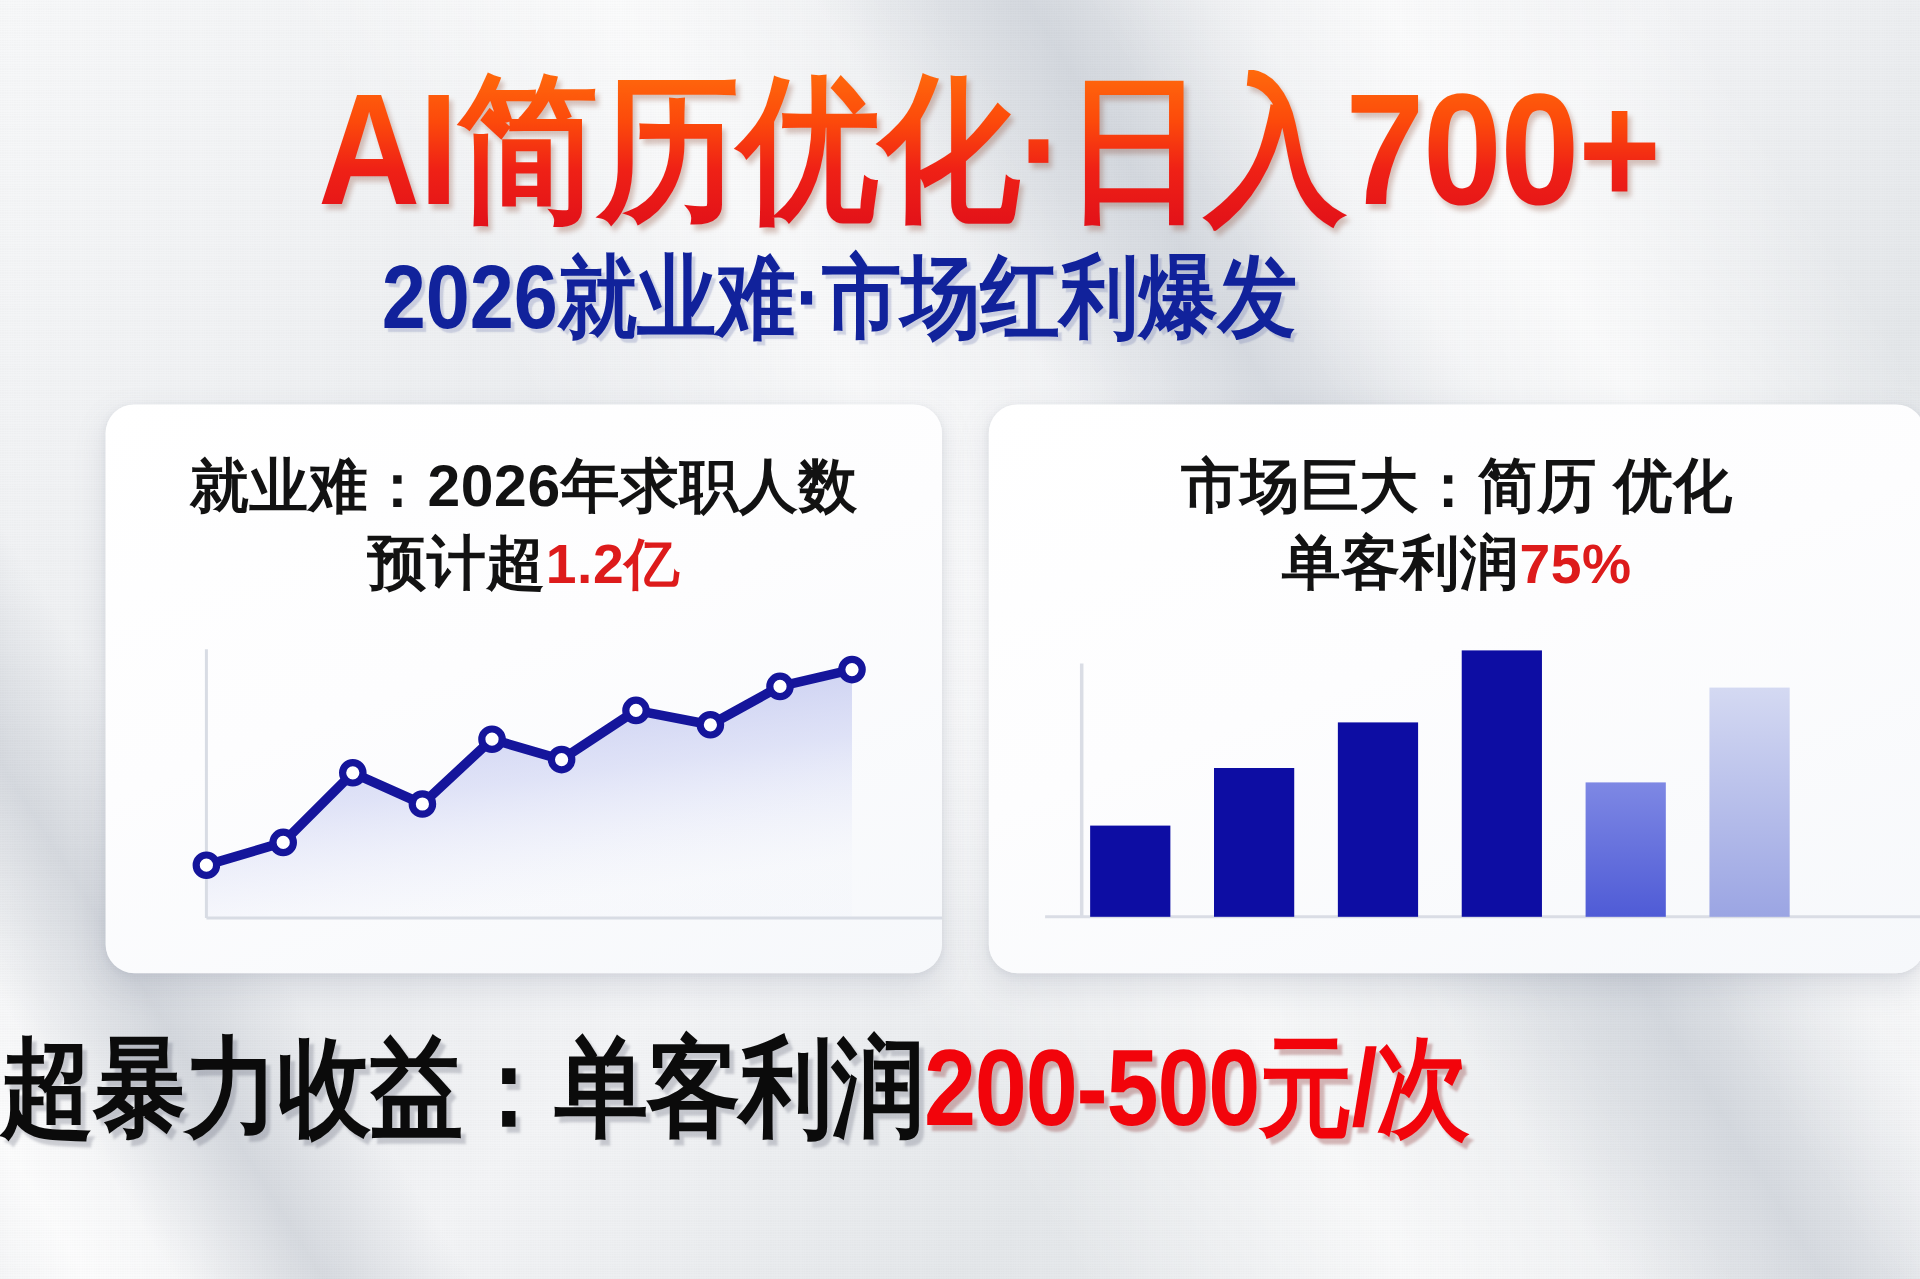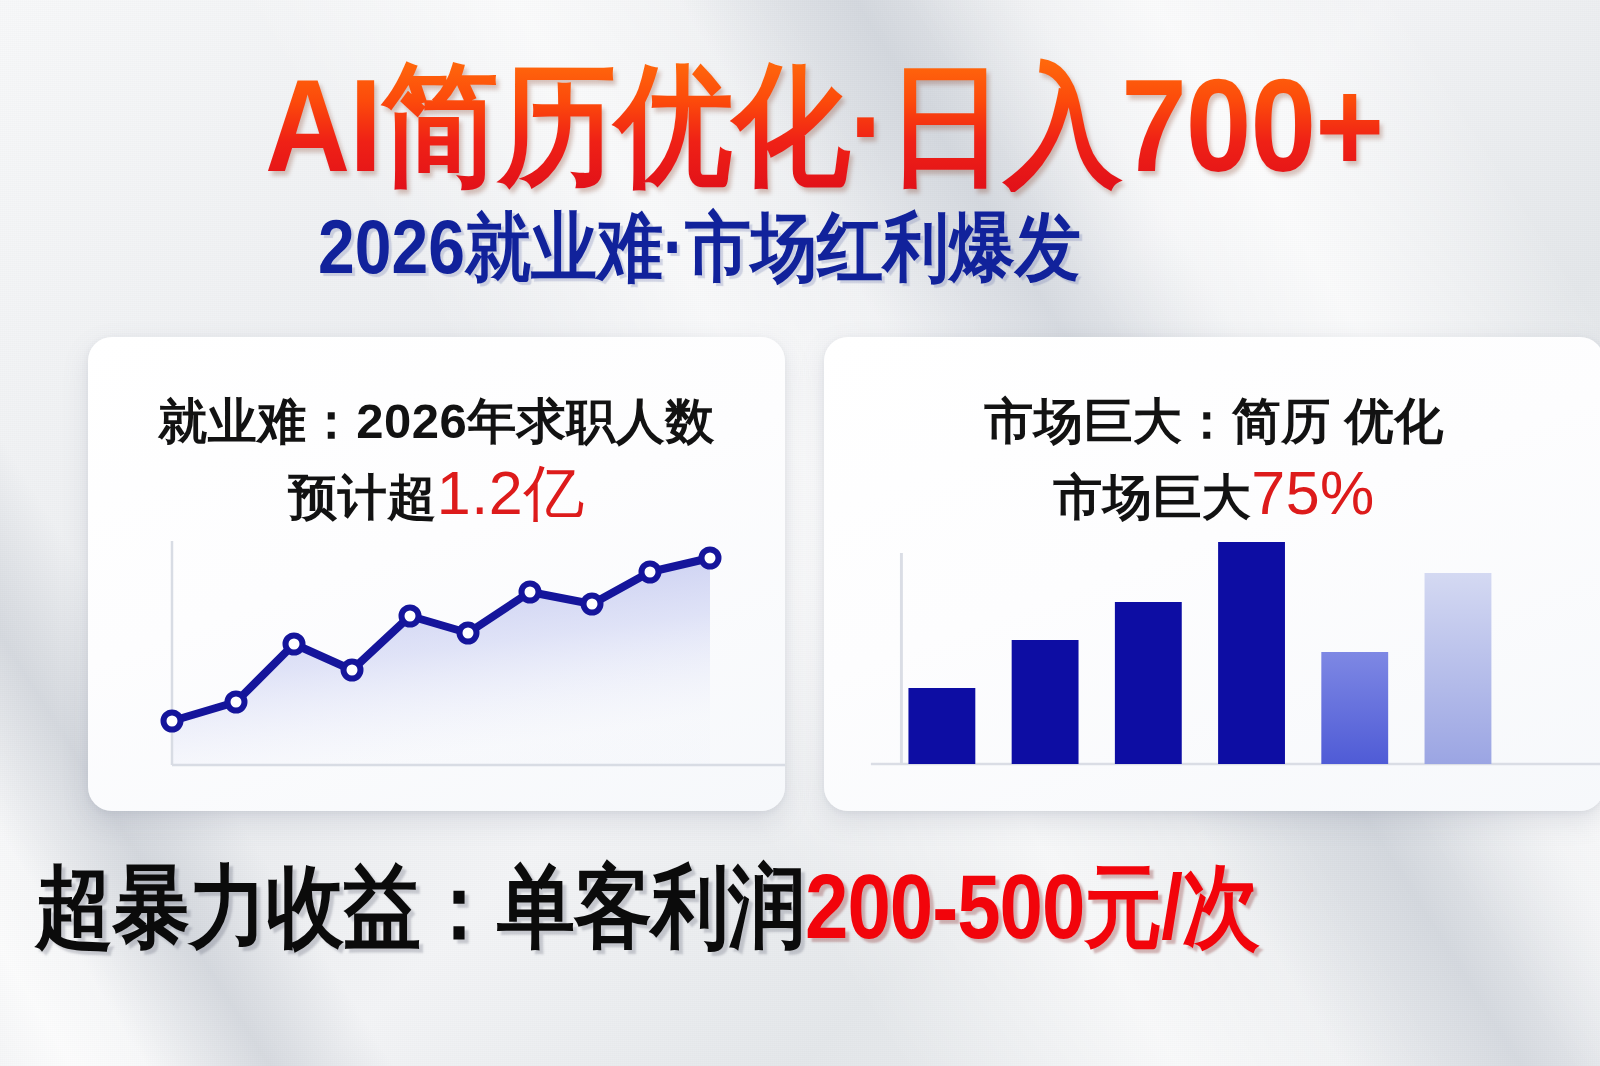--- a/index.html
+++ b/index.html
@@ -116,35 +116,33 @@
 
   .card-text {
     position:absolute; left:0; top:38px; width:100%;
     text-align:center;
     font-size:49px;
     line-height:1.30;
     font-weight:800;
     color:#121212;
     letter-spacing:0.5px;
     padding:0 22px;
-    margin-top:15px;
   }
   .hl-red {
     color:#DD1B1B;
-    font-weight:400;
-    font-size:61px;
+    font-weight:700;
+    font-size:46px;
   }
 
   .chart-box { position:absolute; left:0; bottom:0; width:100%; height:286px; }
   .chart-box svg { display:block; width:100%; height:100%; }
 
   
   .bottom-wrap {
     position:absolute; left:0; top:860px; width:1294px;
-    text-align:center;
   }
   .bottom-line {
     display:inline-block;
     font-size:78px;
     line-height:1.05;
     font-weight:900;
     letter-spacing:-1px;
     color:#0B0B0B;
     text-shadow:4px 4px 2px rgba(90,95,110,.28);
     transform:scaleY(1.16);
@@ -209,21 +207,21 @@
           <circle cx="562" cy="47" r="8.5"></circle>
           <circle cx="622" cy="33" r="8.5"></circle>
         </g>
       </svg>
     </div>
   </div>
 
   <div class="card" id="card-right">
     <div class="card-text">
       <span>市场巨大：简历 优化</span><br>
-      <span>市场巨大</span><span class="hl-red">75%</span>
+      <span>单客利润</span><span class="hl-red">75%</span>
     </div>
 
     <div class="chart-box">
       <svg viewBox="0 0 665 286" preserveAspectRatio="none">
         <defs>
           <linearGradient id="barMid" x1="0" y1="0" x2="0" y2="1">
             <stop offset="0%" stop-color="#7E88E4"></stop>
             <stop offset="100%" stop-color="#4F5BD6"></stop>
           </linearGradient>
           <linearGradient id="barLight" x1="0" y1="0" x2="0" y2="1">

